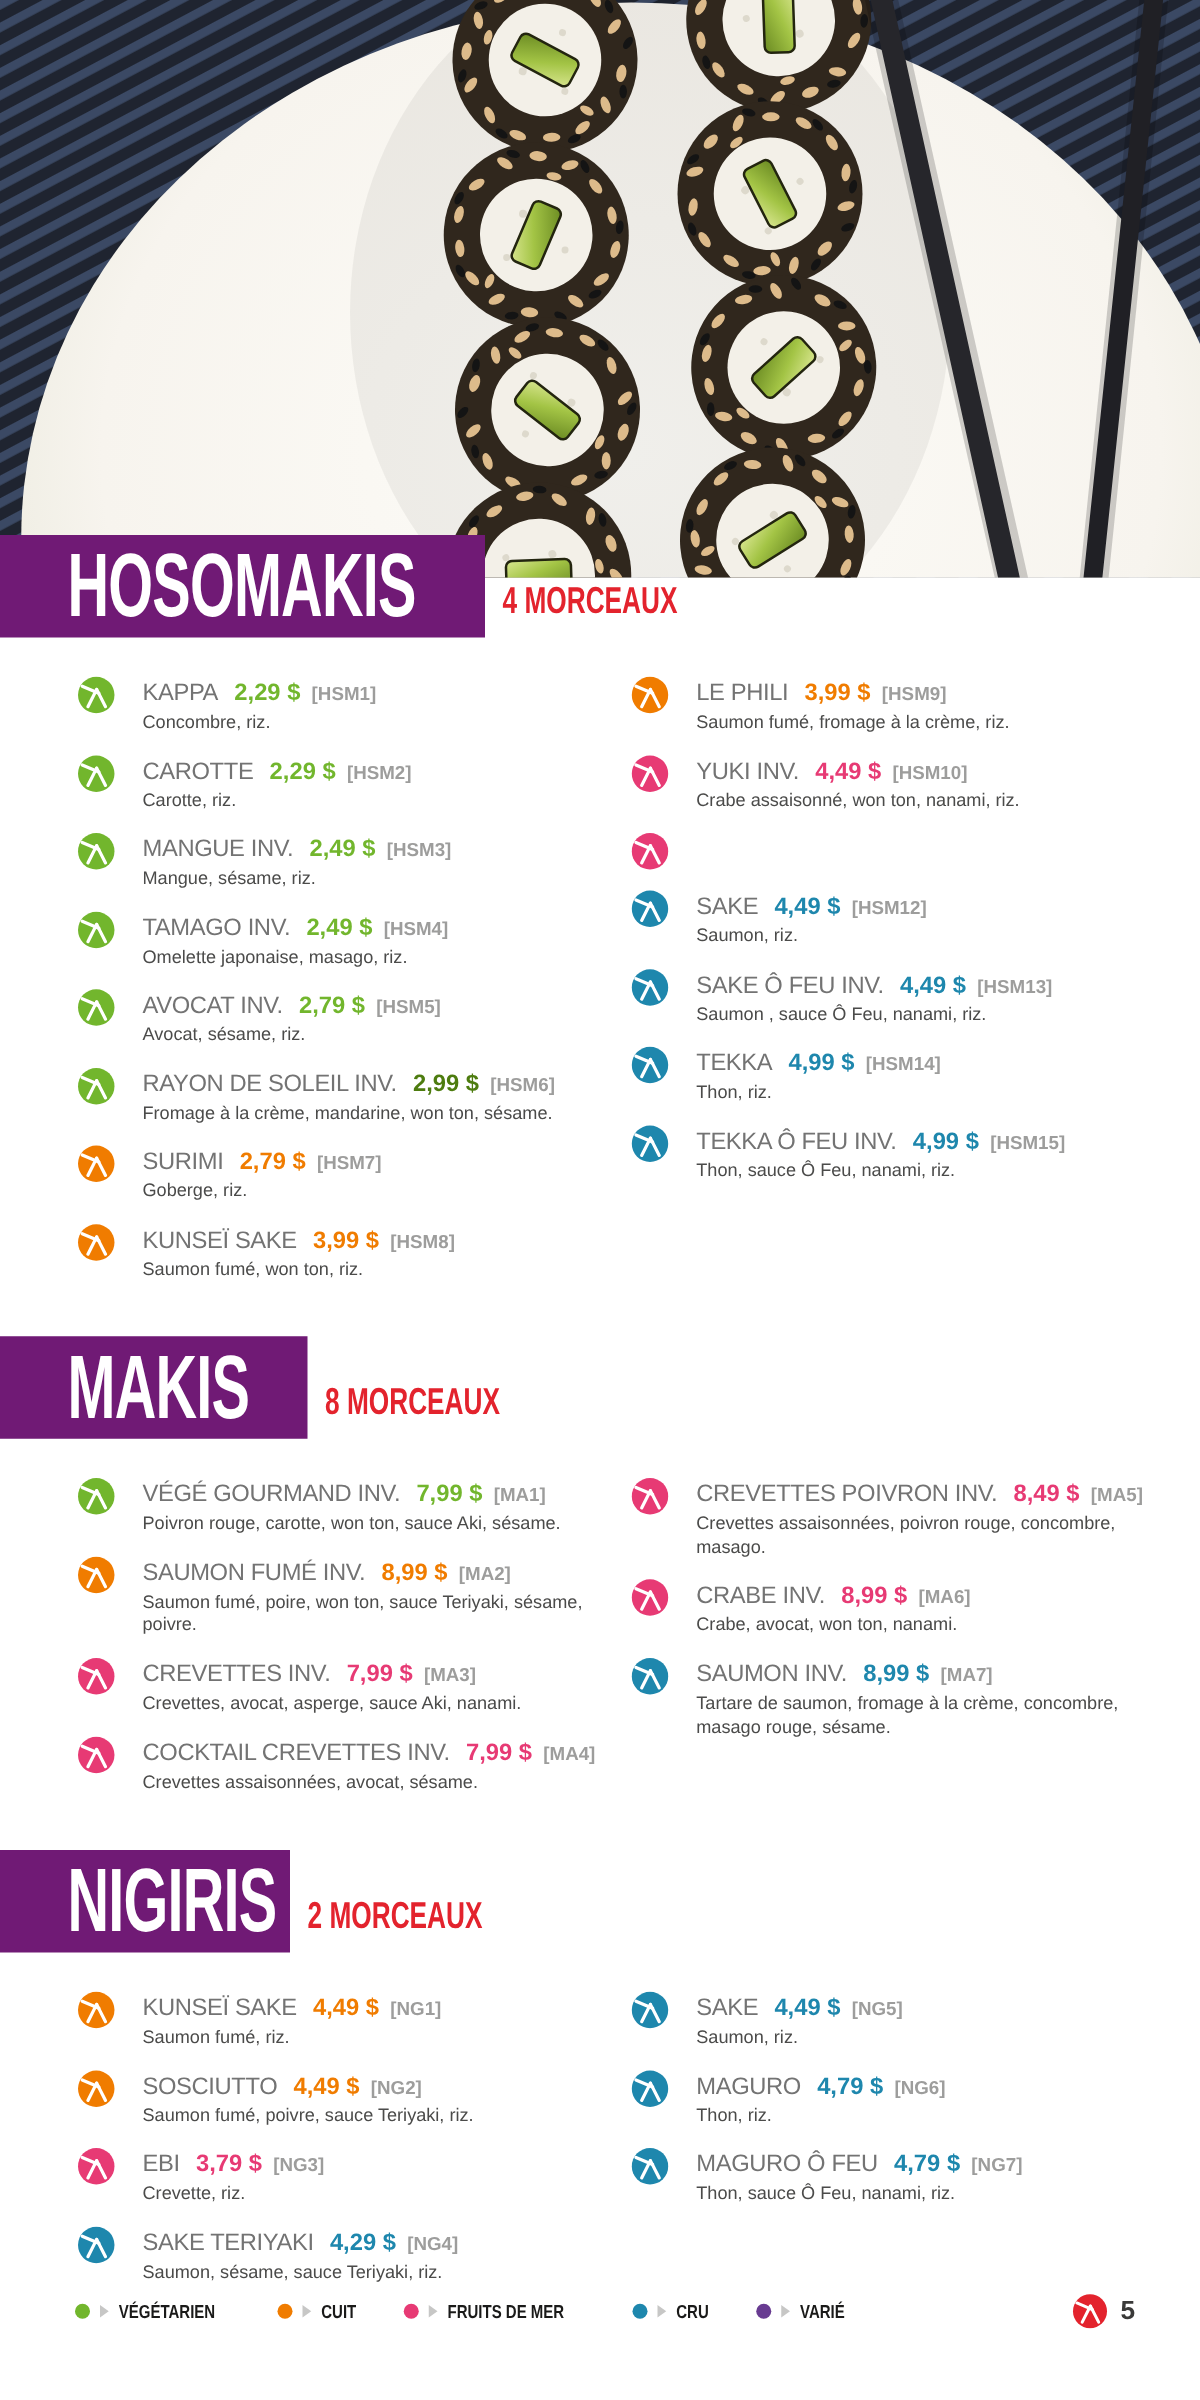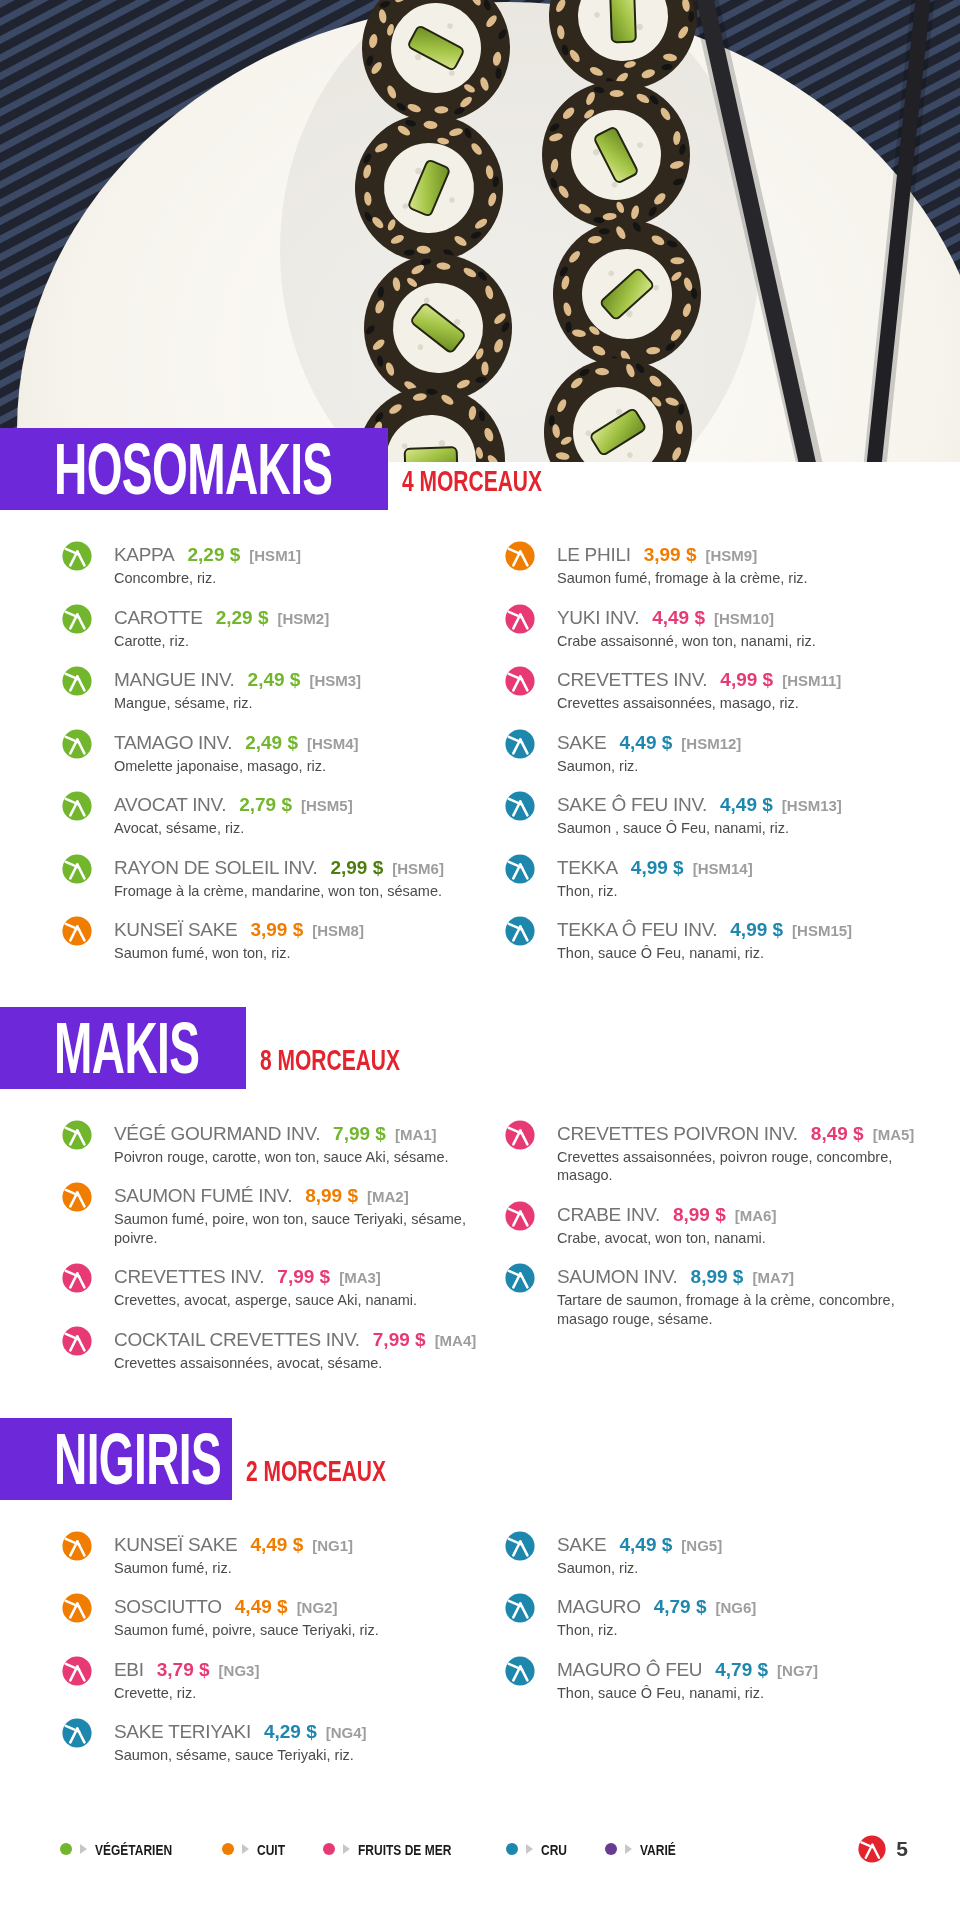--- a/index.html
+++ b/index.html
@@ -9,21 +9,21 @@
     font-family:"Liberation Sans", sans-serif; position:relative;
   }
 
   
   .photo { height:462px; position:relative; }
   .photo svg { display:block; width:960px; height:462px; }
 
   
   .banner-row { display:flex; align-items:flex-end; gap:14px; position:relative; }
   .banner {
-    background:#6d28d9; height:82px; display:flex; align-items:center;
+    background:#701a75; height:82px; display:flex; align-items:center;
     padding-left:54px; flex:none;
   }
   .banner-title {
     color:#fff; font-weight:bold; font-size:72px; line-height:1; white-space:nowrap;
     letter-spacing:-1px; transform:scaleX(0.64); transform-origin:left center;
   }
   .portion {
     color:#e3232d; font-weight:bold; font-size:30px; white-space:nowrap;
     transform:scaleX(0.70); transform-origin:left bottom; padding-bottom:12px;
   }
@@ -252,20 +252,33 @@
             </svg>
           </span>
           <span class="item-body">
             <span class="item-head">
               <span class="item-name">RAYON DE SOLEIL INV.</span><span class="item-price" style="color: #4d7c0f;">2,99 $</span><span class="item-code">[HSM6]</span>
             </span>
             <div class="item-desc">Fromage à la crème, mandarine, won ton, sésame.</div>
           </span>
         </div>
 
+        <div class="item">
+          <span class="item-icon" style="color: rgb(240, 124, 0);">
+            <svg viewBox="0 0 36 36">
+              <use href="#aki-glyph"></use>
+            </svg>
+          </span>
+          <span class="item-body">
+            <span class="item-head">
+              <span class="item-name">SURIMI</span><span class="item-price" style="color: rgb(240, 124, 0);">2,79 $</span><span class="item-code">[HSM7]</span>
+            </span>
+            <div class="item-desc">Goberge, riz.</div>
+          </span>
+        </div>
 
         <div class="item">
           <span class="item-icon" style="color: rgb(240, 124, 0);">
             <svg viewBox="0 0 36 36">
               <use href="#aki-glyph"></use>
             </svg>
           </span>
           <span class="item-body">
             <span class="item-head">
               <span class="item-name">KUNSEÏ SAKE</span><span class="item-price" style="color: rgb(240, 124, 0);">3,99 $</span><span class="item-code">[HSM8]</span>
@@ -302,26 +315,20 @@
             </span>
             <div class="item-desc">Crabe assaisonné, won ton, nanami, riz.</div>
           </span>
         </div>
 
         <div class="item">
           <span class="item-icon" style="color: rgb(231, 58, 116);">
             <svg viewBox="0 0 36 36">
               <use href="#aki-glyph"></use>
             </svg>
-          </span>
-          <span class="item-body">
-            <span class="item-head">
-              <span class="item-name">CREVETTES INV.</span><span class="item-price" style="color: rgb(231, 58, 116);">4,99 $</span><span class="item-code">[HSM11]</span>
-            </span>
-            <div class="item-desc">Crevettes assaisonnées, masago, riz.</div>
           </span>
         </div>
 
         <div class="item">
           <span class="item-icon" style="color: rgb(30, 135, 173);">
             <svg viewBox="0 0 36 36">
               <use href="#aki-glyph"></use>
             </svg>
           </span>
           <span class="item-body">

